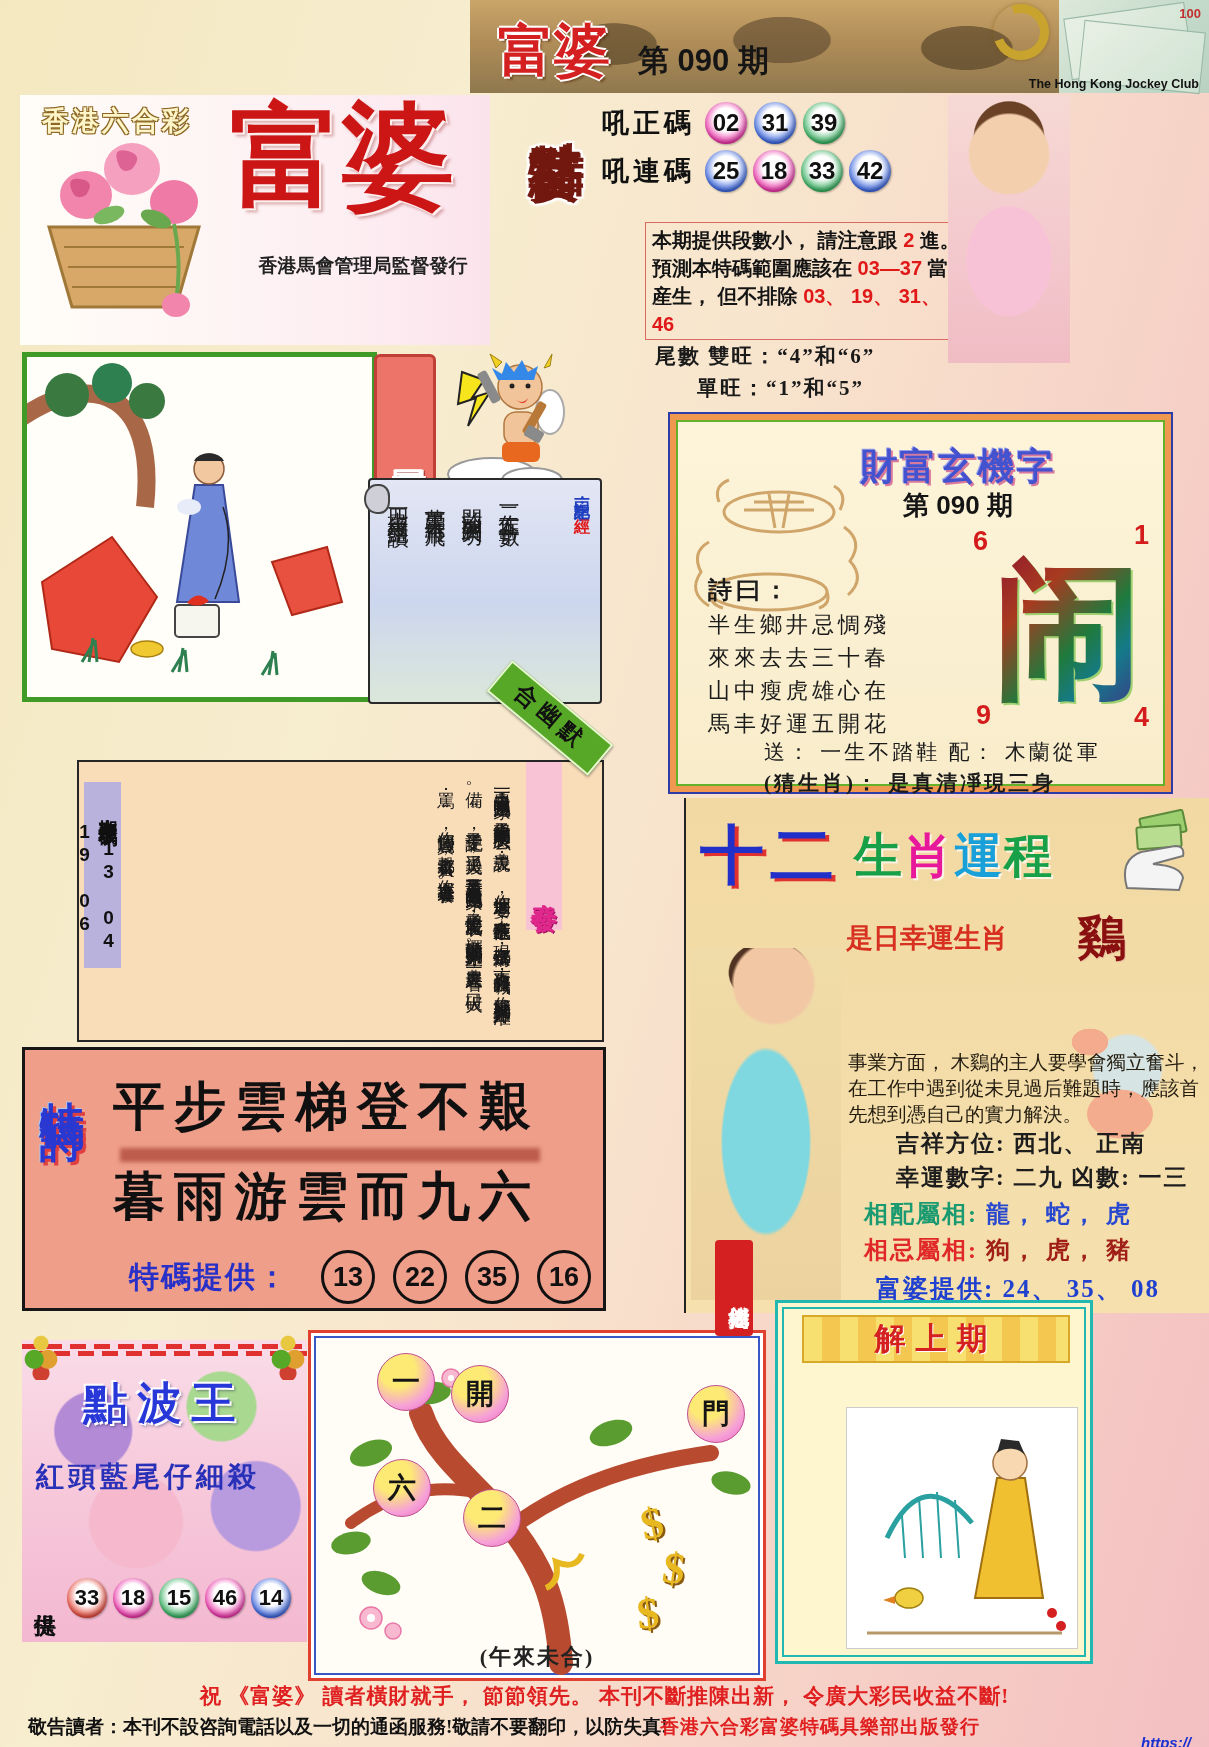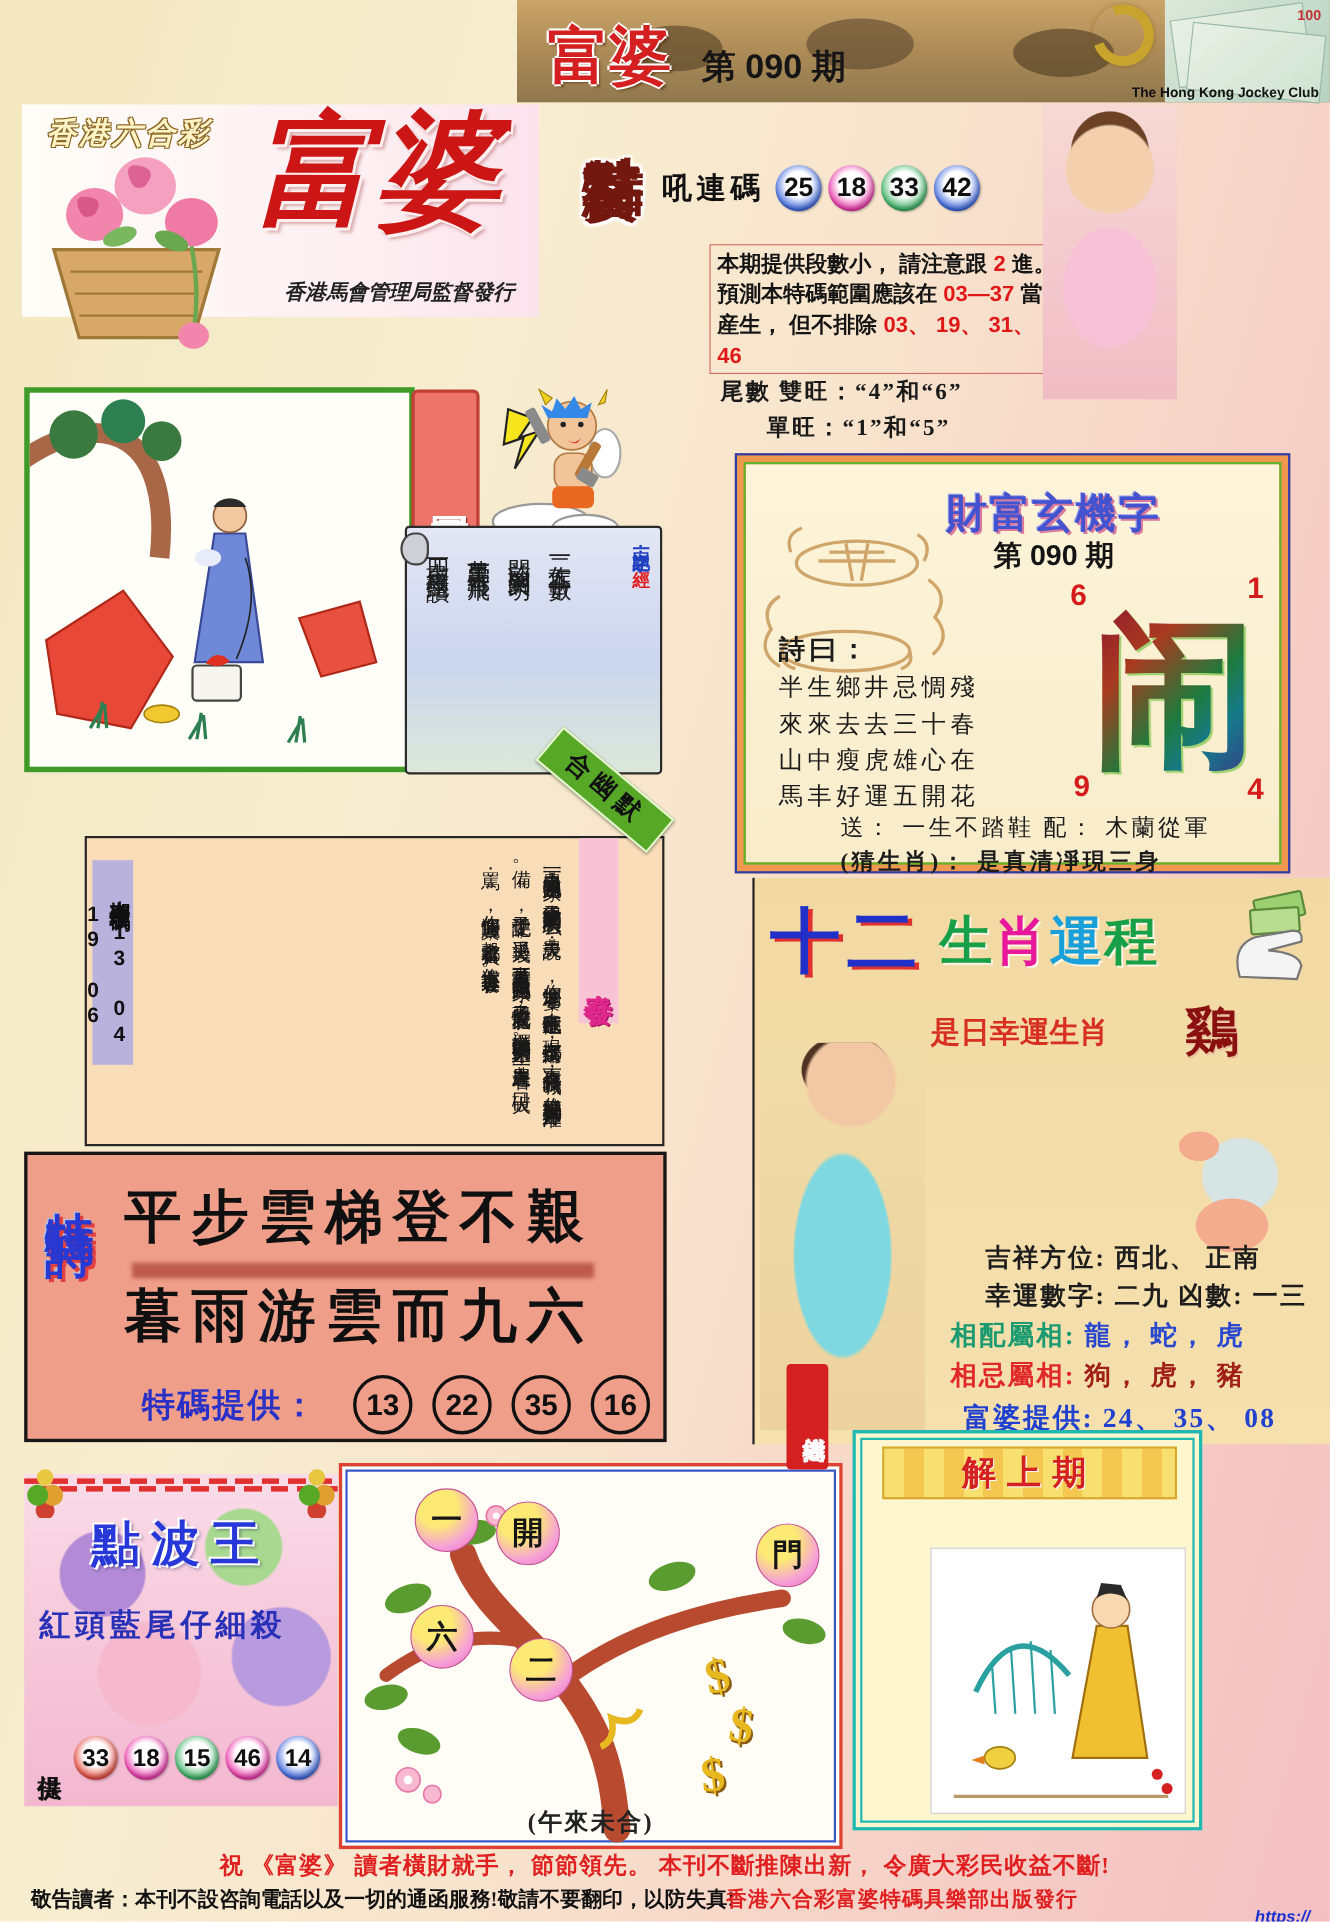--- a/index.html
+++ b/index.html
@@ -28,22 +28,22 @@
     text-shadow:2px 0 #fff,-2px 0 #fff,0 2px #fff,0 -2px #fff,3px 3px 2px rgba(80,30,0,.5);}
   #banner-issue{left:168px;top:40px;font-size:31px;font-weight:bold;color:#151515;}
   #money-notes{right:0;top:0;width:150px;height:93px;background:linear-gradient(135deg,#dde9da,#c3d9c9 60%,#b8d2c2);}
   #money-notes .note{position:absolute;border:1px solid #9ab8a6;background:linear-gradient(135deg,#e8f0e4,#cfe2d2);}
   #note-label{position:absolute;right:8px;top:6px;color:#c03030;font-weight:bold;font-size:13px;}
   #horseshoe{right:160px;top:4px;width:38px;height:38px;border:9px solid #c8a32e;border-radius:50%;
     border-bottom-color:transparent;transform:rotate(115deg);box-shadow:0 0 4px rgba(120,80,0,.5);}
   #club-line{right:10px;bottom:2px;font-size:12.5px;color:#111;font-weight:bold;}
 
   
-  #header-left{left:20px;top:95px;width:470px;height:193px;
-    background:linear-gradient(90deg,#fffdf8 0%,#fdeef2 70%,#fbe3ec 100%);font-style:italic;}
+  #header-left{left:20px;top:95px;width:470px;height:250px;
+    background:linear-gradient(90deg,#fffdf8 0%,#fdeef2 70%,#fbe3ec 100%);}
   #brand-small{left:22px;top:8px;font-size:27px;font-weight:bold;letter-spacing:3px;color:#fdf4c8;
     text-shadow:1px 1px 0 #8a6420,-1px -1px 0 #8a6420,1px -1px 0 #8a6420,-1px 1px 0 #8a6420;}
   #brand-big{left:210px;top:6px;font-size:112px;font-weight:bold;color:#cc1515;line-height:1;
     text-shadow:2px 2px 0 #fff0f0,4px 4px 3px rgba(150,40,40,.35);}
   #publisher-line{left:212px;top:158px;width:262px;text-align:center;font-size:19px;font-weight:bold;color:#222;}
 
   
   #vertical-title{left:522px;top:98px;height:255px;font-size:56px;font-weight:bold;color:#73180f;line-height:1.25;
     text-shadow:2px 2px 2px #ffffff,-2px -2px 2px #ffffff,2px -2px 2px #fff,-2px 2px 2px #fff;}
 
@@ -249,20 +249,28 @@
       <path d="M150,117 q8,40 2,78" stroke="#6aa850" stroke-width="4" fill="none"></path>
       <ellipse cx="152" cy="198" rx="14" ry="12" fill="#f285ac"></ellipse>
     </svg>
     <div id="brand-small" class="abs">香港六合彩</div>
     <div id="brand-big" class="abs serif">富婆</div>
     <div id="publisher-line" class="abs">香港馬會管理局監督發行</div>
   </div>
 
   <div id="vertical-title" class="abs vrl serif">富婆點特</div>
 
+  <div class="code-row" style="top:102px;">
+    <span class="code-label">吼正碼</span>
+    <span style="display:flex;gap:7px;">
+        <span class="ball" style="--c: #e6189b;">02</span>
+        <span class="ball" style="--c: #1e4fd8;">31</span>
+        <span class="ball" style="--c: #18a348;">39</span>
+      </span>
+  </div>
   <div class="code-row" style="top:150px;">
     <span class="code-label">吼連碼</span>
     <span style="display:flex;gap:6px;">
         <span class="ball" style="--c: #1e4fd8;">25</span>
         <span class="ball" style="--c: #e6189b;">18</span>
         <span class="ball" style="--c: #18a348;">33</span>
         <span class="ball" style="--c: #1e4fd8;">42</span>
       </span>
   </div>
 
@@ -392,20 +400,21 @@
     <div id="zodiac-rest" class="abs"><span class="tc" style="--c: #18a048;">生</span><span class="tc" style="--c: #e8189b;">肖</span><span class="tc" style="--c: #1aa0d8;">運</span><span class="tc" style="--c: #18a048;">程</span></div>
     <svg class="abs" style="right:6px;top:2px;" width="100" height="92" viewBox="0 0 100 92">
       <rect x="34" y="14" width="44" height="22" rx="2" fill="#9ccf70" stroke="#5a8a3a" stroke-width="2" transform="rotate(-12 56 25)"></rect>
       <rect x="30" y="26" width="44" height="22" rx="2" fill="#b8dc90" stroke="#5a8a3a" stroke-width="2" transform="rotate(-4 52 37)"></rect>
       <path d="M20,88 q-8,-28 14,-36 l34,-6 q10,0 8,10 l-30,8 q28,2 30,14 l-4,12z" fill="#f4f4f4" stroke="#777" stroke-width="2"></path>
     </svg>
     <div id="zodiac-lucky-label" class="abs">是日幸運生肖</div>
     <div id="zodiac-animal" class="abs">鷄</div>
     <div id="photo-zodiac" class="abs photo"></div>
     <div id="rooster-deco" class="abs"></div>
+    <div class="zpara" style="top:252px;">事業方面， 木鷄的主人要學會獨立奮斗，在工作中遇到從未見過后難題時，應該首先想到憑自己的實力解決。</div>
     <div class="zline" style="left:210px;top:330px;">吉祥方位: 西北、 正南</div>
     <div class="zline" style="left:210px;top:364px;">幸運數字: 二九 凶數: 一三</div>
     <div class="zline" id="z-match" style="left:178px;top:400px;"><span class="teal">相配屬相: </span><span class="blu">龍， 蛇， 虎</span></div>
     <div class="zline" id="z-avoid" style="left:178px;top:436px;"><span class="red2">相忌屬相: </span><span class="dred">狗， 虎， 豬</span></div>
     <div class="zline" id="z-provide" style="left:190px;top:474px;font-size:25px;">富婆提供: 24、 35、 08</div>
   </div>
 
   <div id="dianbo-box" class="abs">
     <div class="zigzag" style="top:4px;"></div>
     <div class="zigzag" style="top:11px;background:repeating-linear-gradient(90deg,transparent 0 8px,#e03030 8px 24px);"></div>

